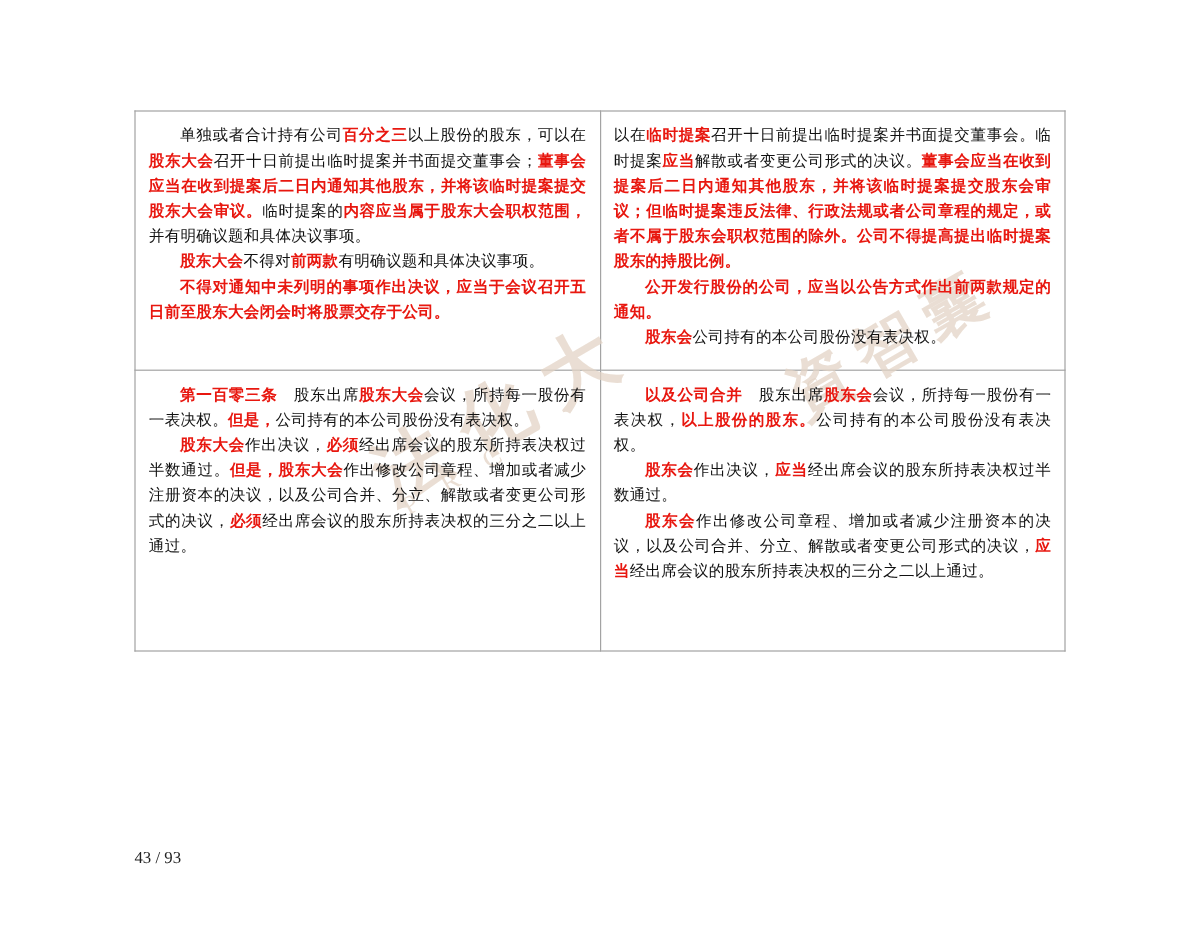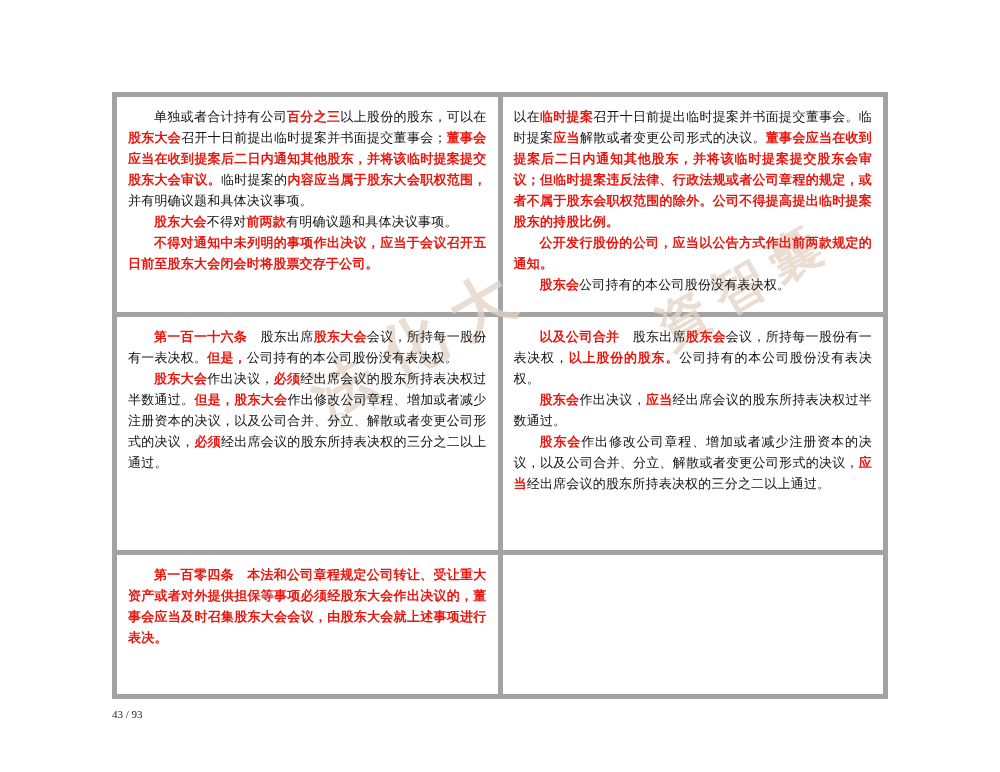--- a/index.html
+++ b/index.html
@@ -22,21 +22,21 @@
   }
   .doc-table {
     position: absolute;
     left: 112px;
     top: 92px;
     width: 776px;
     border-collapse: collapse;
     table-layout: fixed;
   }
   .doc-table td {
-    border: 5px solid #a3a3a3;
+    border: 1px solid #a3a3a3;
     vertical-align: top;
     padding: 9px 11px 10px 11px;
     width: 50%;
   }
   .p {
     margin: 0;
     font-size: 13.0px;
     line-height: 1.62;
     color: #111111;
     text-align: justify;
@@ -89,21 +89,21 @@
     top: 310px;
     font-size: 18px;
     letter-spacing: 8px;
     transform: rotate(-30deg);
     color: #e3d4c6;
   }
   .page-number {
     position: absolute;
     left: 112px;
     top: 708px;
-    font-size: 11px;
+    font-size: 14px;
     color: #222222;
     font-family: "Liberation Serif", "DejaVu Serif", serif;
   }
   .row1 td { height: 196px; }
   .row2 td { height: 214px; }
   .row3 td { height: 120px; }
 </style>
 </head>
 <body>
 
@@ -128,39 +128,29 @@
           <div class="cell-inner">
               <p class="p"><span>以在</span><span class="rb">临时提案</span><span>召开十日前提出临时提案并书面提交董事会。临时提案</span><span class="rb">应当</span><span>解散或者变更公司形式的决议。</span><span class="rb">董事会应当在收到提案后二日内通知其他股东，并将该临时提案提交股东会审议；但临时提案违反法律、行政法规或者公司章程的规定，或者不属于股东会职权范围的除外。公司不得提高提出临时提案股东的持股比例。</span></p>
               <p class="p indent"><span class="rb">公开发行股份的公司，应当以公告方式作出前两款规定的通知。</span></p>
               <p class="p indent"><span class="rb">股东会</span><span>公司持有的本公司股份没有表决权。</span></p>
             </div>
         </td>
       </tr>
       <tr class="row2">
         <td>
           <div class="cell-inner">
-              <p class="p indent"><span class="rb">第一百一十六条</span><span>　股东出席</span><span class="rb">股东大会</span><span>会议，所持每一股份有一表决权。</span><span class="rb">但是，</span><span>公司持有的本公司股份没有表决权。</span></p>
+              <p class="p indent"><span class="rb">第一百零三条</span><span>　股东出席</span><span class="rb">股东大会</span><span>会议，所持每一股份有一表决权。</span><span class="rb">但是，</span><span>公司持有的本公司股份没有表决权。</span></p>
               <p class="p indent"><span class="rb">股东大会</span><span>作出决议，</span><span class="rb">必须</span><span>经出席会议的股东所持表决权过半数通过。</span><span class="rb">但是，</span><span class="rb">股东大会</span><span>作出修改公司章程、增加或者减少注册资本的决议，以及公司合并、分立、解散或者变更公司形式的决议，</span><span class="rb">必须</span><span>经出席会议的股东所持表决权的三分之二以上通过。</span></p>
             </div>
         </td>
         <td>
           <div class="cell-inner">
               <p class="p indent"><span class="rb">以及公司合并</span><span>　股东出席</span><span class="rb">股东会</span><span>会议，所持每一股份有一表决权，</span><span class="rb">以上股份的股东。</span><span>公司持有的本公司股份没有表决权。</span></p>
               <p class="p indent"><span class="rb">股东会</span><span>作出决议，</span><span class="rb">应当</span><span>经出席会议的股东所持表决权过半数通过。</span></p>
               <p class="p indent"><span class="rb">股东会</span><span>作出修改公司章程、增加或者减少注册资本的决议，以及公司合并、分立、解散或者变更公司形式的决议，</span><span class="rb">应当</span><span>经出席会议的股东所持表决权的三分之二以上通过。</span></p>
             </div>
         </td>
       </tr>
-      <tr class="row3">
-        <td>
-          <div class="cell-inner">
-              <p class="p indent"><span class="rb">第一百零四条　本法和公司章程规定公司转让、受让重大资产或者对外提供担保等事项必须经股东大会作出决议的，董事会应当及时召集股东大会会议，由股东大会就上述事项进行表决。</span></p>
-            </div>
-        </td>
-        <td>
-          <div class="cell-inner"></div>
-        </td>
-      </tr>
     </tbody>
   </table>
 
   <div class="page-number">43 / 93</div>
 </div>
 
 </body></html>

